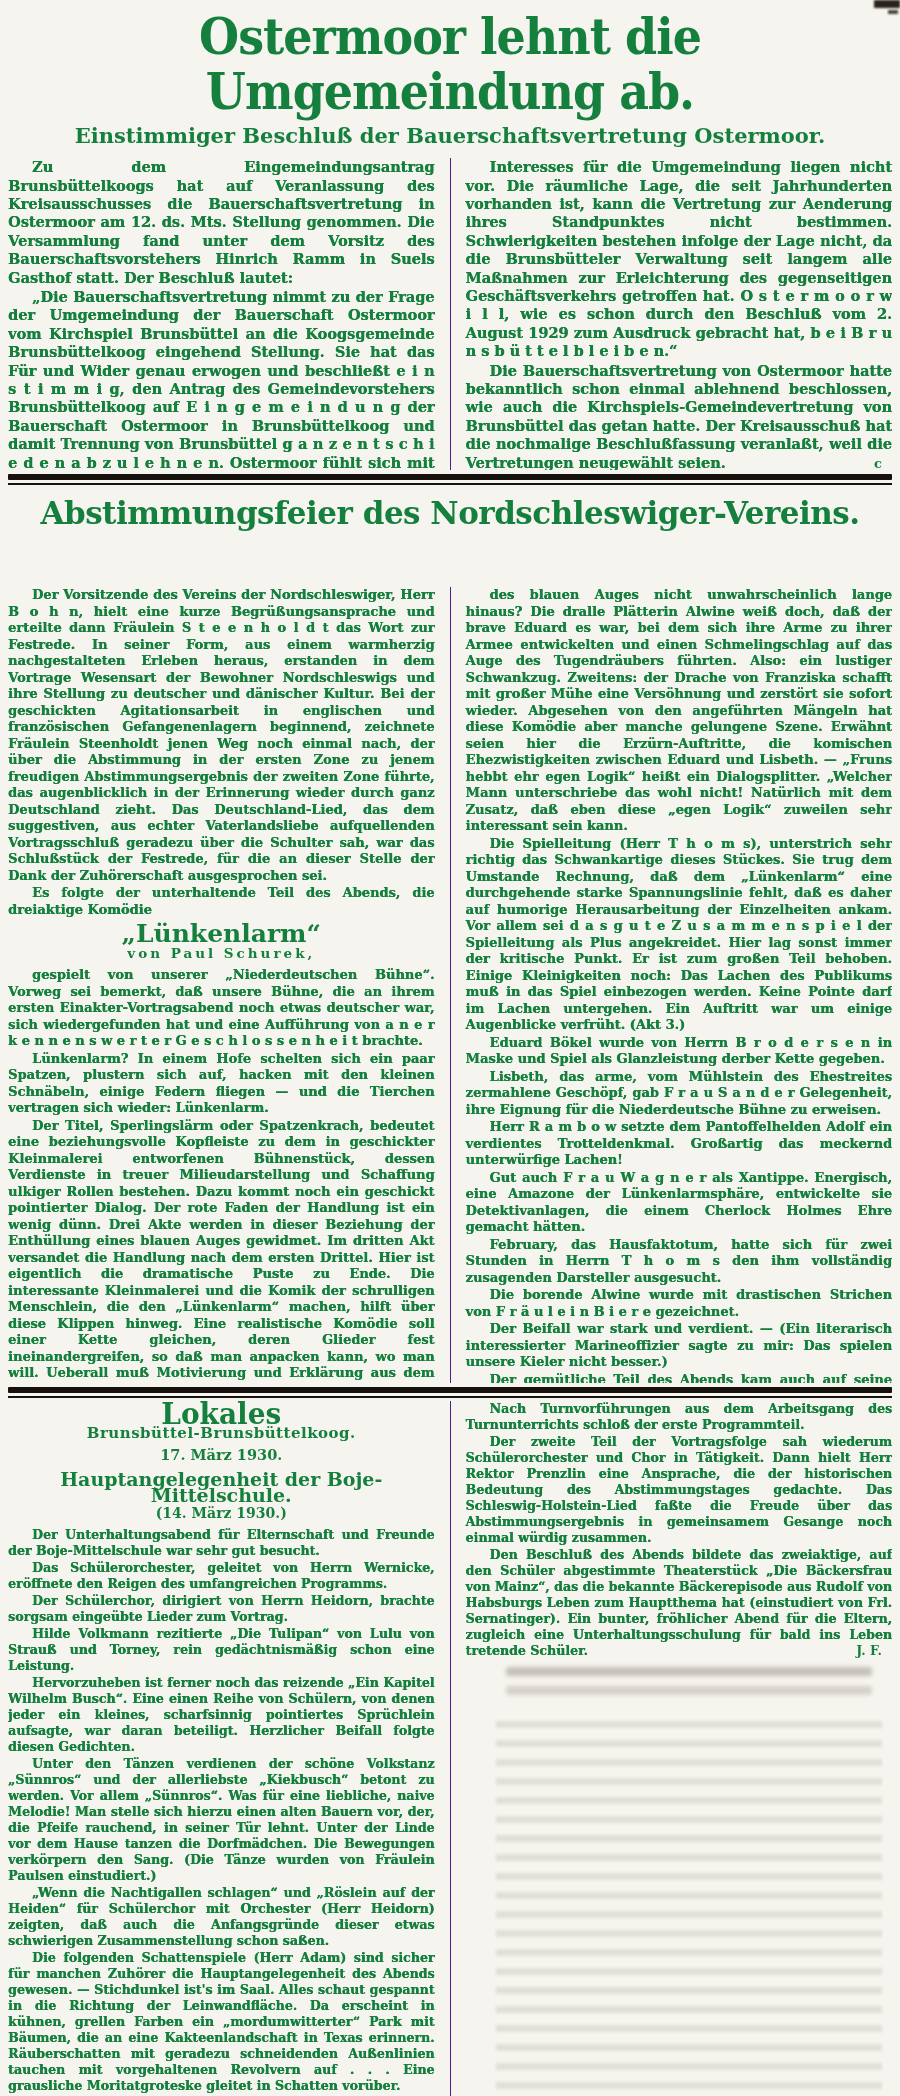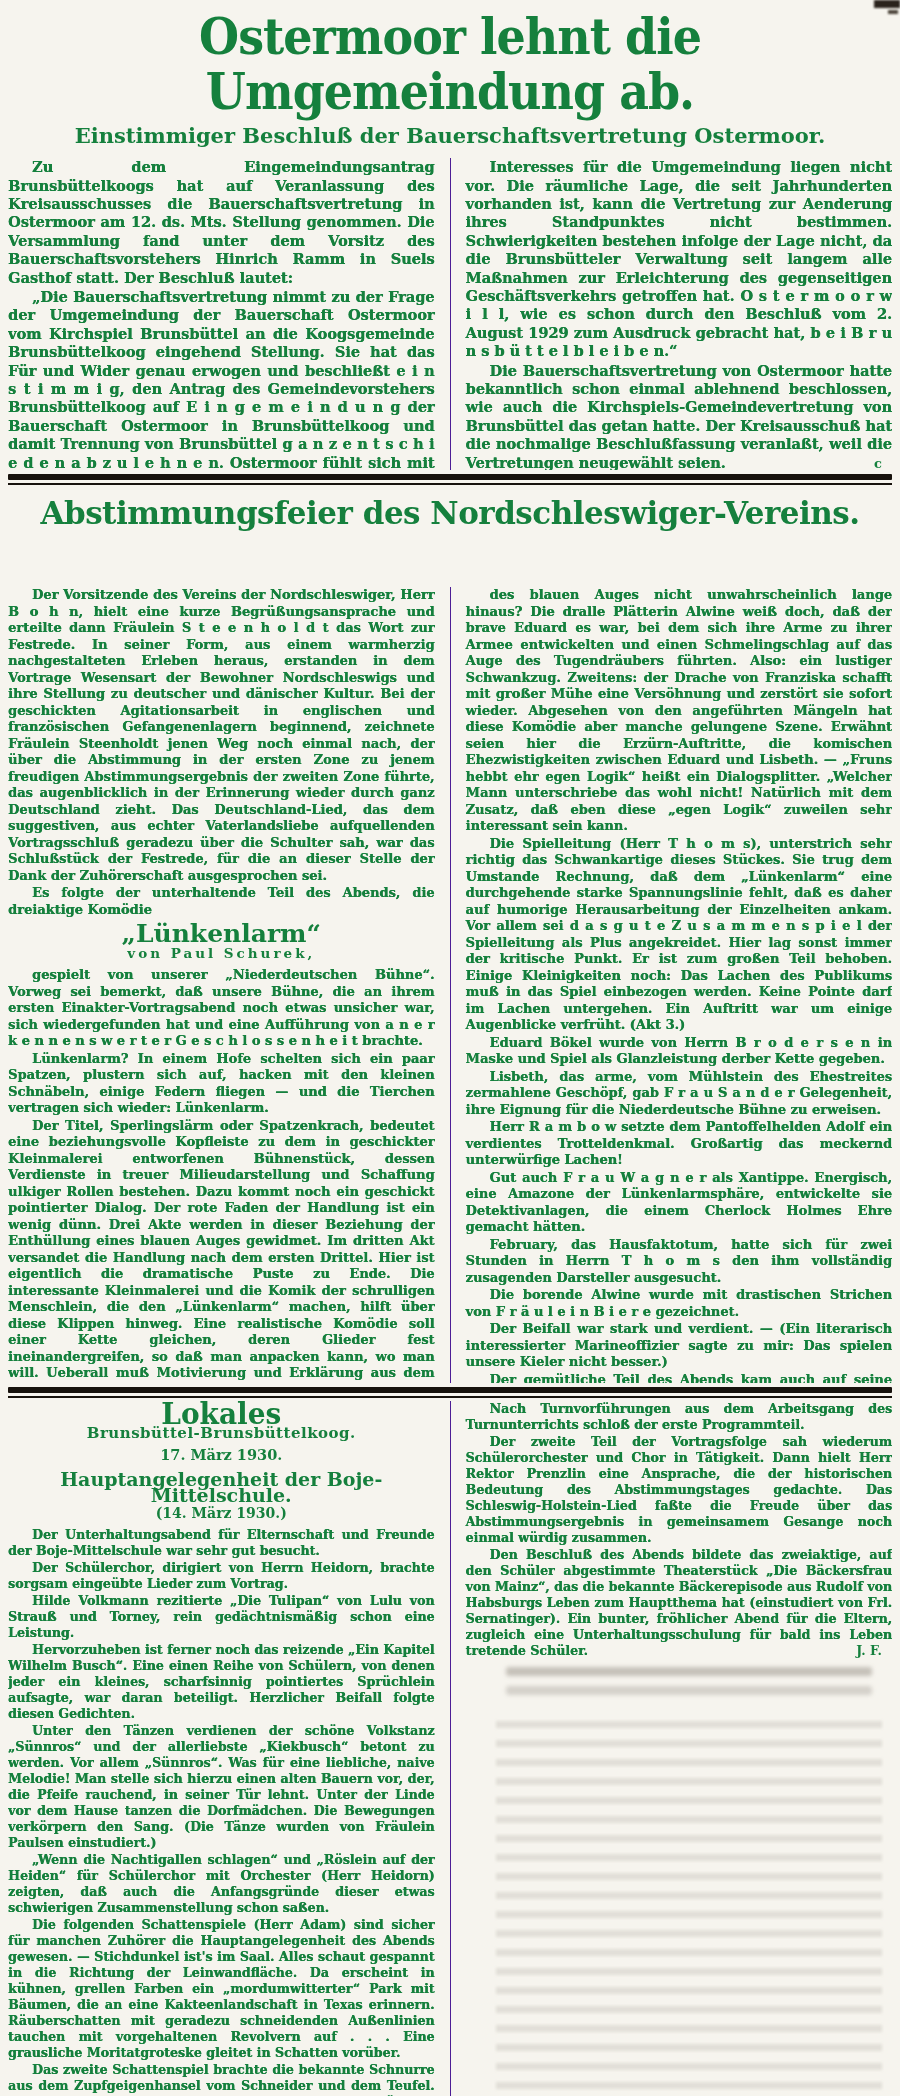--- a/index.html
+++ b/index.html
@@ -110,21 +110,21 @@
       <h2 class="headline2">Abstimmungsfeier des Nordschleswiger-Vereins.</h2>
       <div class="cols cols-a2">
         <div class="col col-l body-a2">
           <div>
               <p class="par">Der Vorsitzende des Vereins der Nordschleswiger, Herr B o h n, hielt eine kurze Begrüßungsansprache und erteilte dann Fräulein S t e e n h o l d t das Wort zur Festrede. In seiner Form, aus einem warmherzig nachgestalteten Erleben heraus, erstanden in dem Vortrage Wesensart der Bewohner Nordschleswigs und ihre Stellung zu deutscher und dänischer Kultur. Bei der geschickten Agitationsarbeit in englischen und französischen Gefangenenlagern beginnend, zeichnete Fräulein Steenholdt jenen Weg noch einmal nach, der über die Abstimmung in der ersten Zone zu jenem freudigen Abstimmungsergebnis der zweiten Zone führte, das augenblicklich in der Erinnerung wieder durch ganz Deutschland zieht. Das Deutschland-Lied, das dem suggestiven, aus echter Vaterlandsliebe aufquellenden Vortragsschluß geradezu über die Schulter sah, war das Schlußstück der Festrede, für die an dieser Stelle der Dank der Zuhörerschaft ausgesprochen sei.</p>
               <p class="par">Es folgte der unterhaltende Teil des Abends, die dreiaktige Komödie</p>
             </div>
           <div class="play-title">„Lünkenlarm“</div>
           <div class="play-byline">von Paul Schurek,</div>
           <div>
-              <p class="par">gespielt von unserer „Niederdeutschen Bühne“. Vorweg sei bemerkt, daß unsere Bühne, die an ihrem ersten Einakter-Vortragsabend noch etwas unsicher war, sich wiedergefunden hat und eine Aufführung von a n e r k e n n e n s w e r t e r  G e s c h l o s s e n h e i t brachte.</p>
+              <p class="par">gespielt von unserer „Niederdeutschen Bühne“. Vorweg sei bemerkt, daß unsere Bühne, die an ihrem ersten Einakter-Vortragsabend noch etwas deutscher war, sich wiedergefunden hat und eine Aufführung von a n e r k e n n e n s w e r t e r  G e s c h l o s s e n h e i t brachte.</p>
               <p class="par">Lünkenlarm? In einem Hofe schelten sich ein paar Spatzen, plustern sich auf, hacken mit den kleinen Schnäbeln, einige Federn fliegen — und die Tierchen vertragen sich wieder: Lünkenlarm.</p>
               <p class="par">Der Titel, Sperlingslärm oder Spatzenkrach, bedeutet eine beziehungsvolle Kopfleiste zu dem in geschickter Kleinmalerei entworfenen Bühnenstück, dessen Verdienste in treuer Milieudarstellung und Schaffung ulkiger Rollen bestehen. Dazu kommt noch ein geschickt pointierter Dialog. Der rote Faden der Handlung ist ein wenig dünn. Drei Akte werden in dieser Beziehung der Enthüllung eines blauen Auges gewidmet. Im dritten Akt versandet die Handlung nach dem ersten Drittel. Hier ist eigentlich die dramatische Puste zu Ende. Die interessante Kleinmalerei und die Komik der schrulligen Menschlein, die den „Lünkenlarm“ machen, hilft über diese Klippen hinweg. Eine realistische Komödie soll einer Kette gleichen, deren Glieder fest ineinandergreifen, so daß man anpacken kann, wo man will. Ueberall muß Motivierung und Erklärung aus dem Stück selber fließen. Fassen wir die Szenenkette an zwei Punkten an. Erstens: zieht sich die Enthüllung</p>
             </div>
         </div>
         <div class="col col-r body-a2">
           <div>
               <p class="par">des blauen Auges nicht unwahrscheinlich lange hinaus? Die dralle Plätterin Alwine weiß doch, daß der brave Eduard es war, bei dem sich ihre Arme zu ihrer Armee entwickelten und einen Schmelingschlag auf das Auge des Tugendräubers führten. Also: ein lustiger Schwankzug. Zweitens: der Drache von Franziska schafft mit großer Mühe eine Versöhnung und zerstört sie sofort wieder. Abgesehen von den angeführten Mängeln hat diese Komödie aber manche gelungene Szene. Erwähnt seien hier die Erzürn-Auftritte, die komischen Ehezwistigkeiten zwischen Eduard und Lisbeth. — „Fruns hebbt ehr egen Logik“ heißt ein Dialogsplitter. „Welcher Mann unterschriebe das wohl nicht! Natürlich mit dem Zusatz, daß eben diese „egen Logik“ zuweilen sehr interessant sein kann.</p>
               <p class="par">Die Spielleitung (Herr T h o m s), unterstrich sehr richtig das Schwankartige dieses Stückes. Sie trug dem Umstande Rechnung, daß dem „Lünkenlarm“ eine durchgehende starke Spannungslinie fehlt, daß es daher auf humorige Herausarbeitung der Einzelheiten ankam. Vor allem sei d a s  g u t e  Z u s a m m e n s p i e l der Spielleitung als Plus angekreidet. Hier lag sonst immer der kritische Punkt. Er ist zum großen Teil behoben. Einige Kleinigkeiten noch: Das Lachen des Publikums muß in das Spiel einbezogen werden. Keine Pointe darf im Lachen untergehen. Ein Auftritt war um einige Augenblicke verfrüht. (Akt 3.)</p>
               <p class="par">Eduard Bökel wurde von Herrn B r o d e r s e n in Maske und Spiel als Glanzleistung derber Kette gegeben.</p>
               <p class="par">Lisbeth, das arme, vom Mühlstein des Ehestreites zermahlene Geschöpf, gab F r a u  S a n d e r Gelegenheit, ihre Eignung für die Niederdeutsche Bühne zu erweisen.</p>
@@ -148,20 +148,21 @@
     <section>
       <div class="cols cols-lk">
         <div class="col col-l body-lk">
           <div class="lk-title">Lokales</div>
           <div class="lk-place">Brunsbüttel-Brunsbüttelkoog.</div>
           <div class="lk-date">17. März 1930.</div>
           <div class="lk-head">Hauptangelegenheit der Boje-Mittelschule.</div>
           <div class="lk-subdate">(14. März 1930.)</div>
           <div>
               <p class="par">Der Unterhaltungsabend für Elternschaft und Freunde der Boje-Mittelschule war sehr gut besucht.</p>
+              <p class="par">Das Schülerorchester, geleitet von Herrn Wernicke, eröffnete den Reigen des umfangreichen Programms.</p>
               <p class="par">Der Schülerchor, dirigiert von Herrn Heidorn, brachte sorgsam eingeübte Lieder zum Vortrag.</p>
               <p class="par">Hilde Volkmann rezitierte „Die Tulipan“ von Lulu von Strauß und Torney, rein gedächtnismäßig schon eine Leistung.</p>
               <p class="par">Hervorzuheben ist ferner noch das reizende „Ein Kapitel Wilhelm Busch“. Eine einen Reihe von Schülern, von denen jeder ein kleines, scharfsinnig pointiertes Sprüchlein aufsagte, war daran beteiligt. Herzlicher Beifall folgte diesen Gedichten.</p>
               <p class="par">Unter den Tänzen verdienen der schöne Volkstanz „Sünnros“ und der allerliebste „Kiekbusch“ betont zu werden. Vor allem „Sünnros“. Was für eine liebliche, naive Melodie! Man stelle sich hierzu einen alten Bauern vor, der, die Pfeife rauchend, in seiner Tür lehnt. Unter der Linde vor dem Hause tanzen die Dorfmädchen. Die Bewegungen verkörpern den Sang. (Die Tänze wurden von Fräulein Paulsen einstudiert.)</p>
               <p class="par">„Wenn die Nachtigallen schlagen“ und „Röslein auf der Heiden“ für Schülerchor mit Orchester (Herr Heidorn) zeigten, daß auch die Anfangsgründe dieser etwas schwierigen Zusammenstellung schon saßen.</p>
               <p class="par">Die folgenden Schattenspiele (Herr Adam) sind sicher für manchen Zuhörer die Hauptangelegenheit des Abends gewesen. — Stichdunkel ist's im Saal. Alles schaut gespannt in die Richtung der Leinwandfläche. Da erscheint in kühnen, grellen Farben ein „mordumwitterter“ Park mit Bäumen, die an eine Kakteenlandschaft in Texas erinnern. Räuberschatten mit geradezu schneidenden Außenlinien tauchen mit vorgehaltenen Revolvern auf . . . Eine grausliche Moritatgroteske gleitet in Schatten vorüber.</p>
               <p class="par">Das zweite Schattenspiel brachte die bekannte Schnurre aus dem Zupfgeigenhansel vom Schneider und dem Teufel. Das Lied wurde gesungen und im Schattenspiel verkörpert. Die Flammen der Hölle ließen auf eine zünftige Hitze schließen.</p>
             </div>
         </div>
         <div class="col col-r body-lk">

